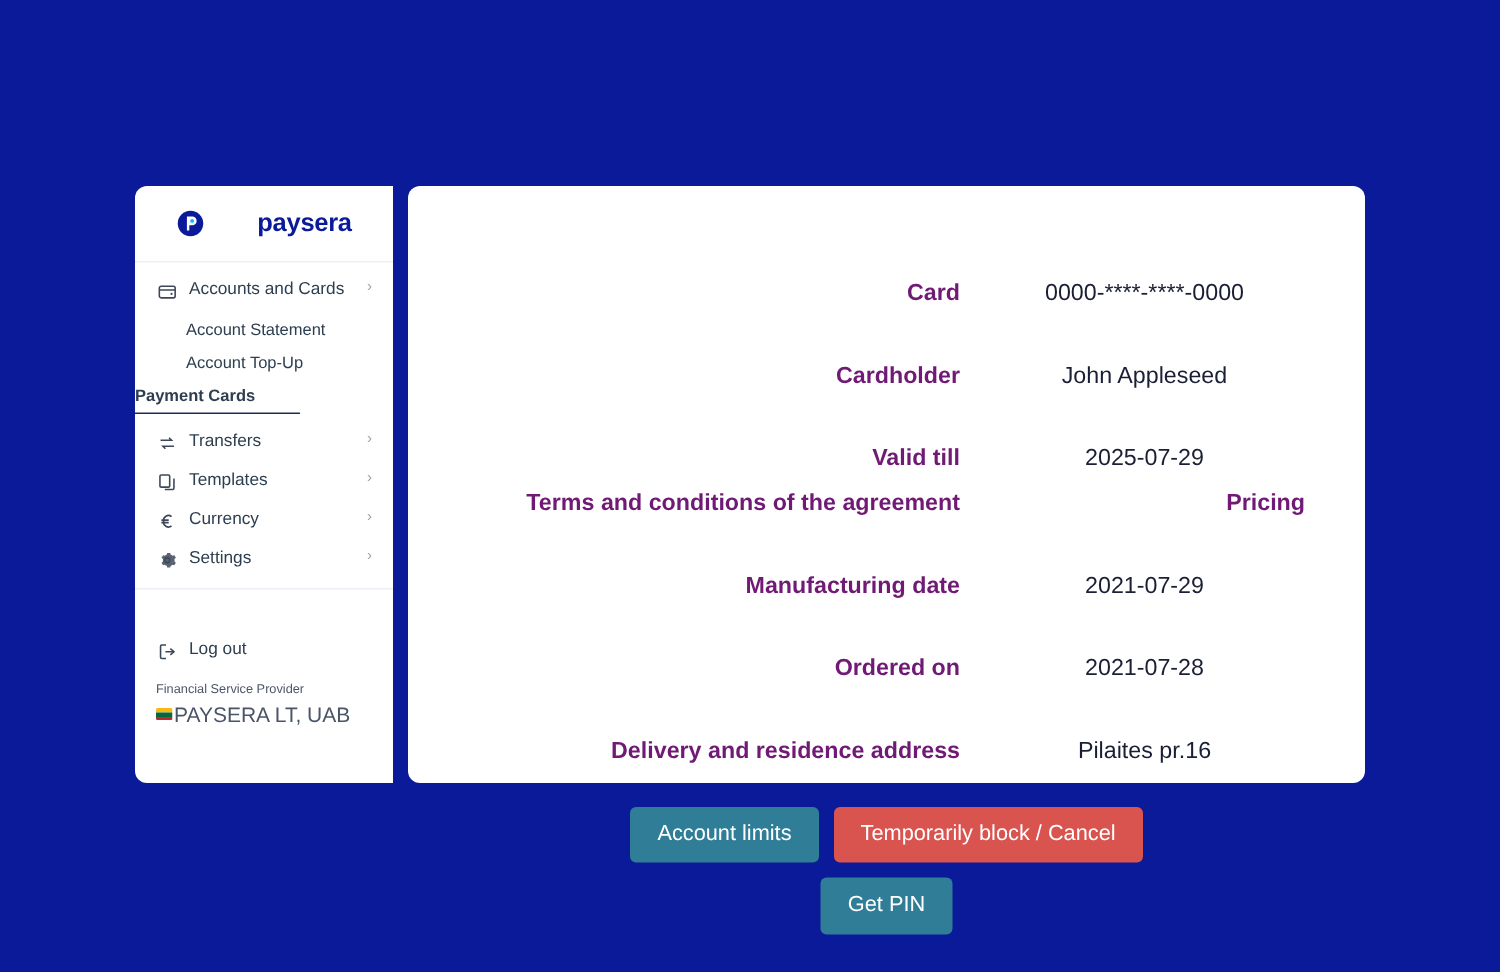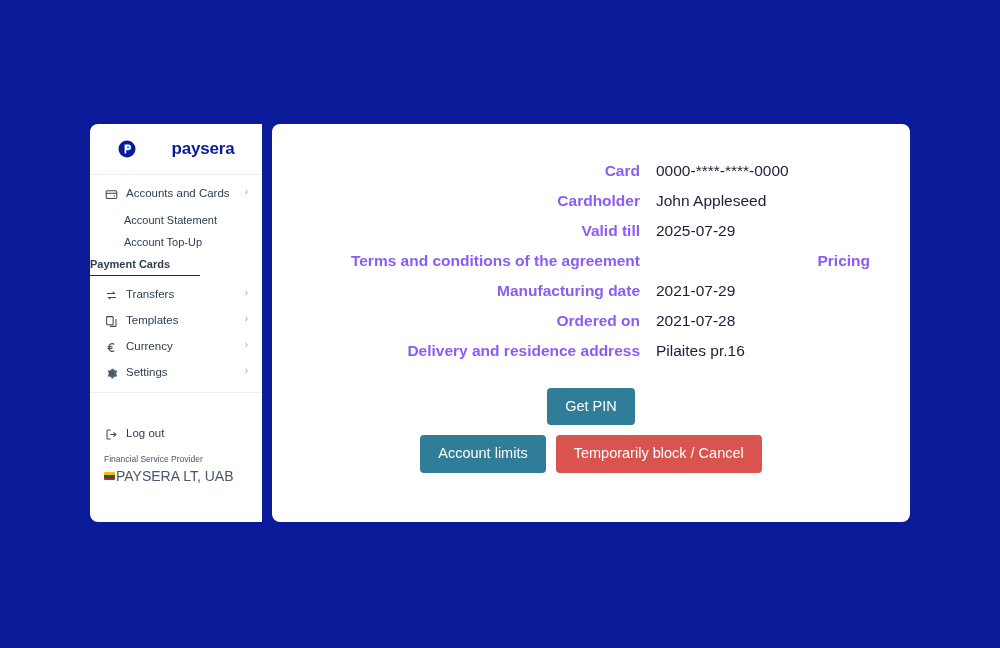--- a/index.html
+++ b/index.html
@@ -159,30 +159,31 @@
     display: grid;
     grid-template-columns: 328px auto;
     column-gap: 16px;
     row-gap: 0;
     align-items: baseline;
   }
   .d-label {
     text-align: right;
     font-size: 15.5px;
     font-weight: 700;
-    color: #8b5cf6;
+    color: #701a75;
     padding: 6px 0;
     white-space: nowrap;
   }
   .d-value {
-    text-align: left;
+    text-align: center;
     font-size: 15.5px;
     color: #1a1f36;
     padding: 6px 0;
     white-space: nowrap;
+    margin-top: 25px;
   }
   .d-value.link {
     color: #3a7fd5;
     cursor: pointer;
   }
 
   .actions {
     margin-top: 22px;
     display: flex;
     flex-direction: column;
@@ -341,23 +342,23 @@
       <div class="d-label">Ordered on</div>
       <div class="d-value">2021-07-28</div>
 
       <div class="d-label">Delivery and residence address</div>
       <div class="d-value">Pilaites pr.16</div>
 
     </div>
 
     <div class="actions">
       <div class="actions-row">
-        <button class="btn btn-teal">Get PIN</button>
-      </div>
-      <div class="actions-row">
         <button class="btn btn-teal">Account limits</button>
         <button class="btn btn-red">Temporarily block / Cancel</button>
       </div>
+      <div class="actions-row">
+        <button class="btn btn-teal">Get PIN</button>
+      </div>
     </div>
 
   </div>
 
 </div>
 
 </body></html>

